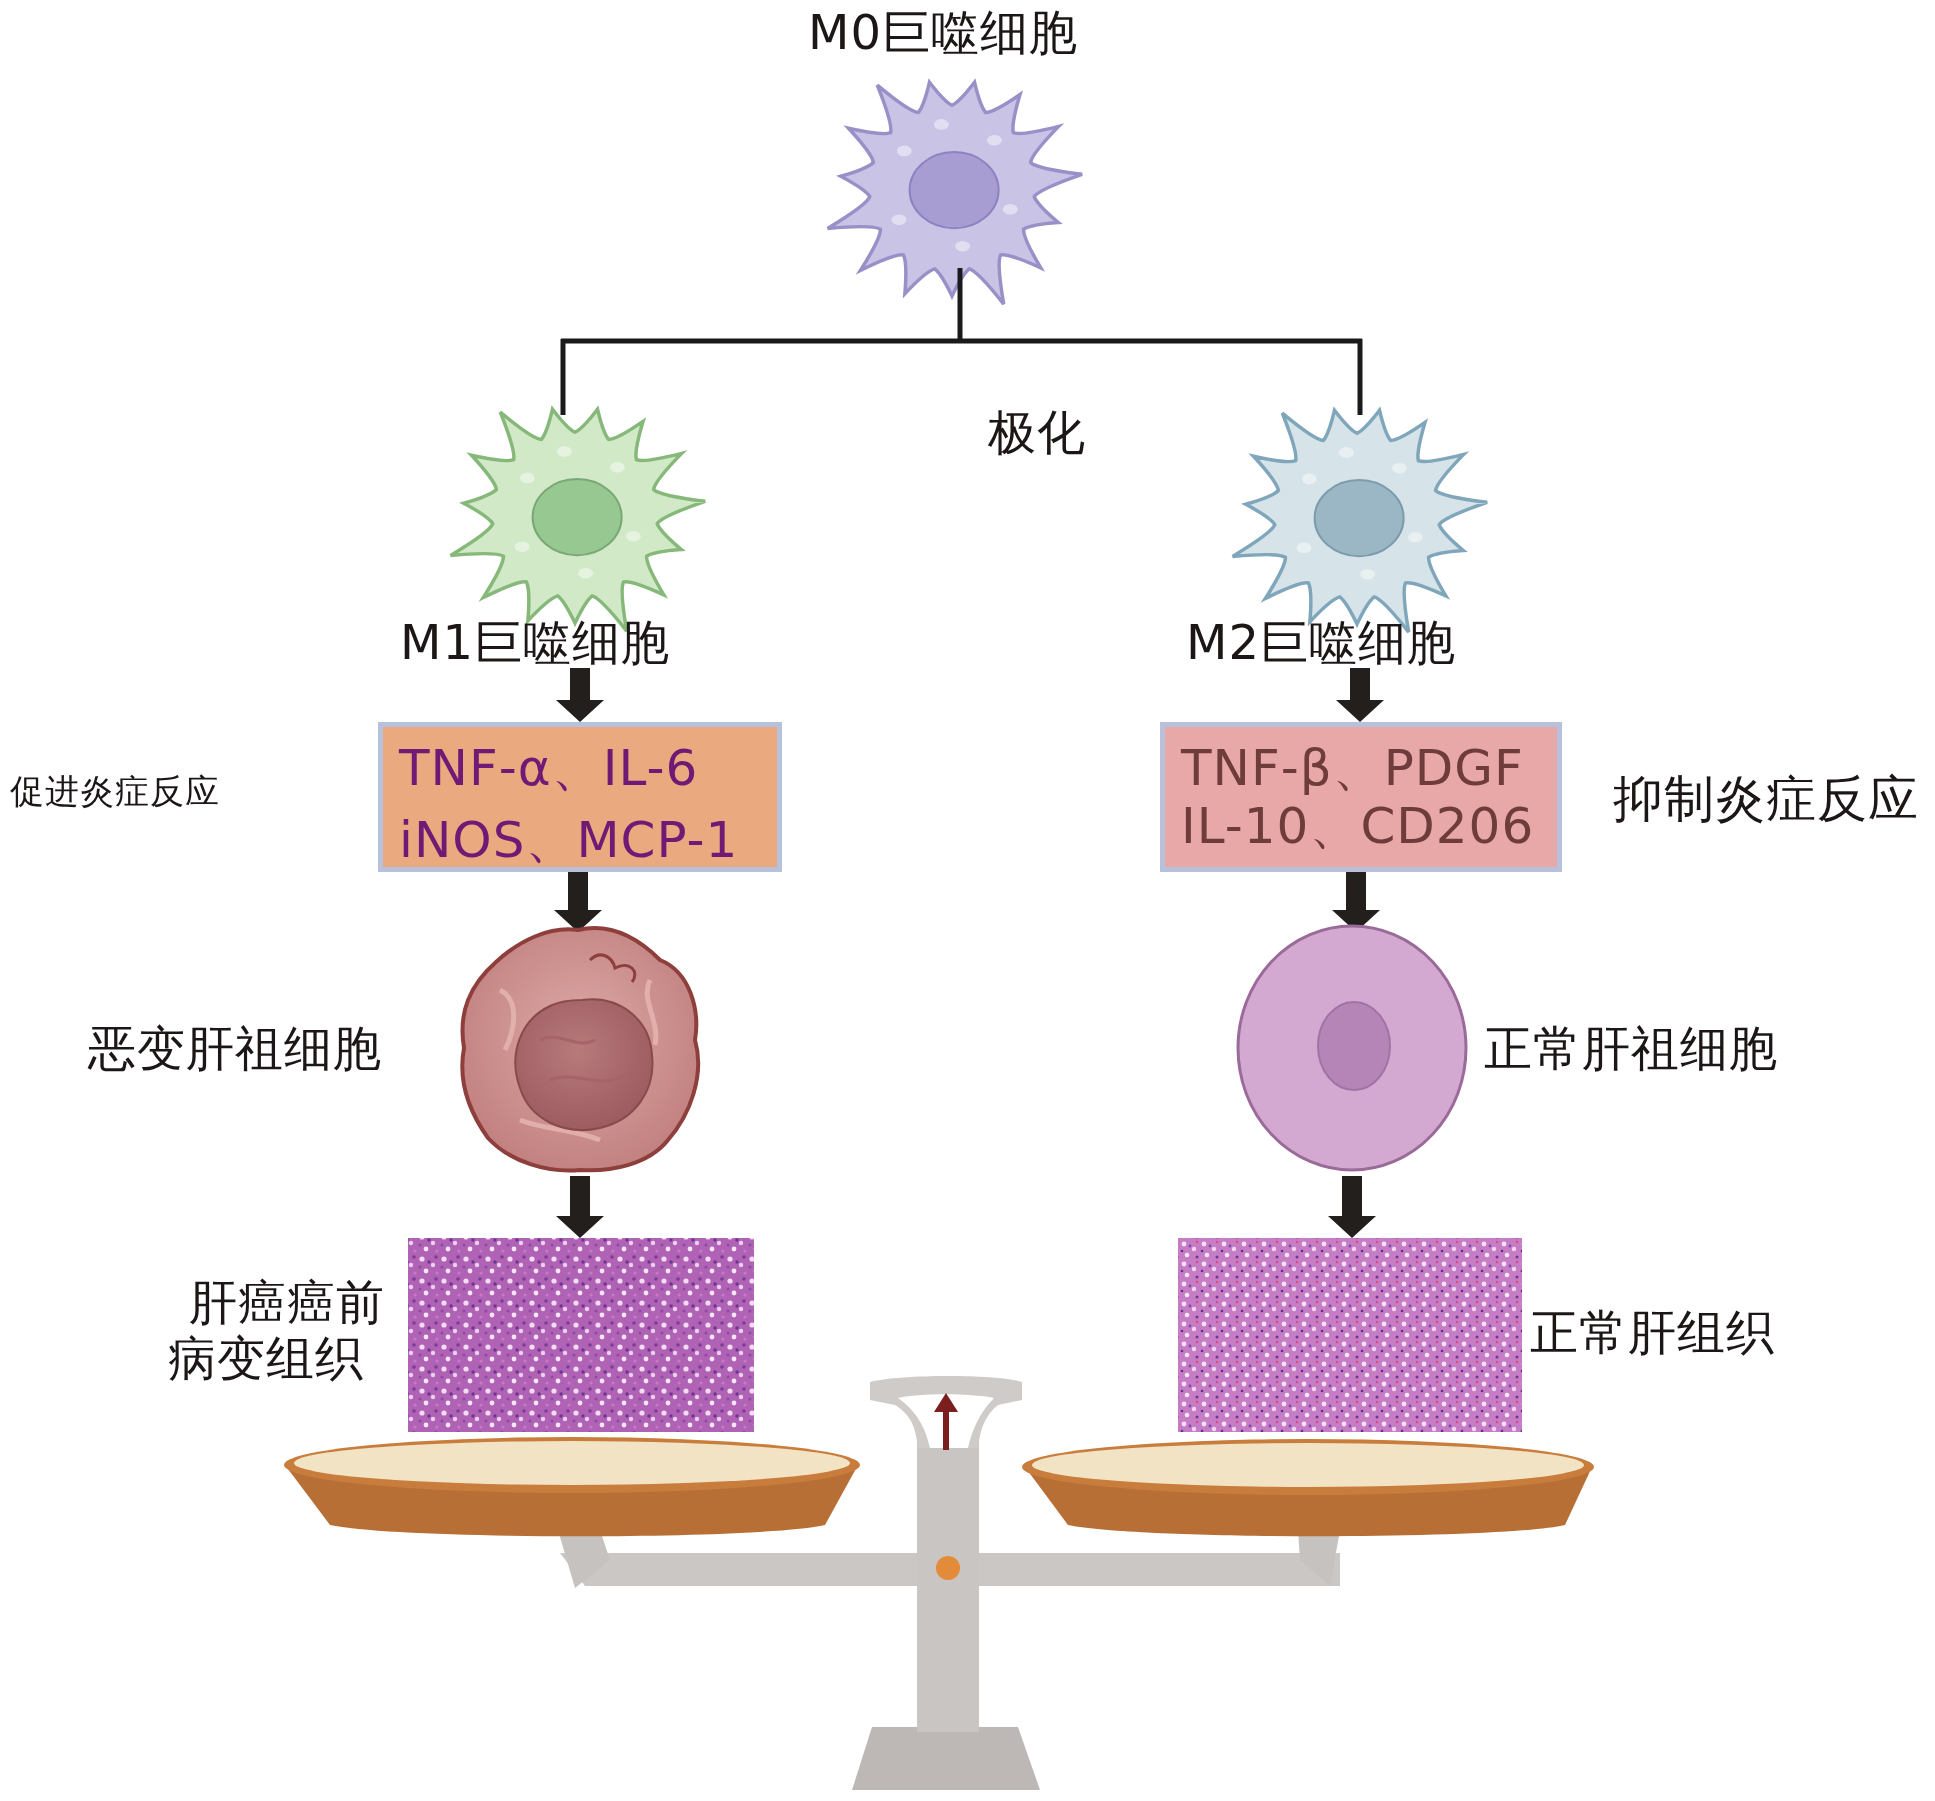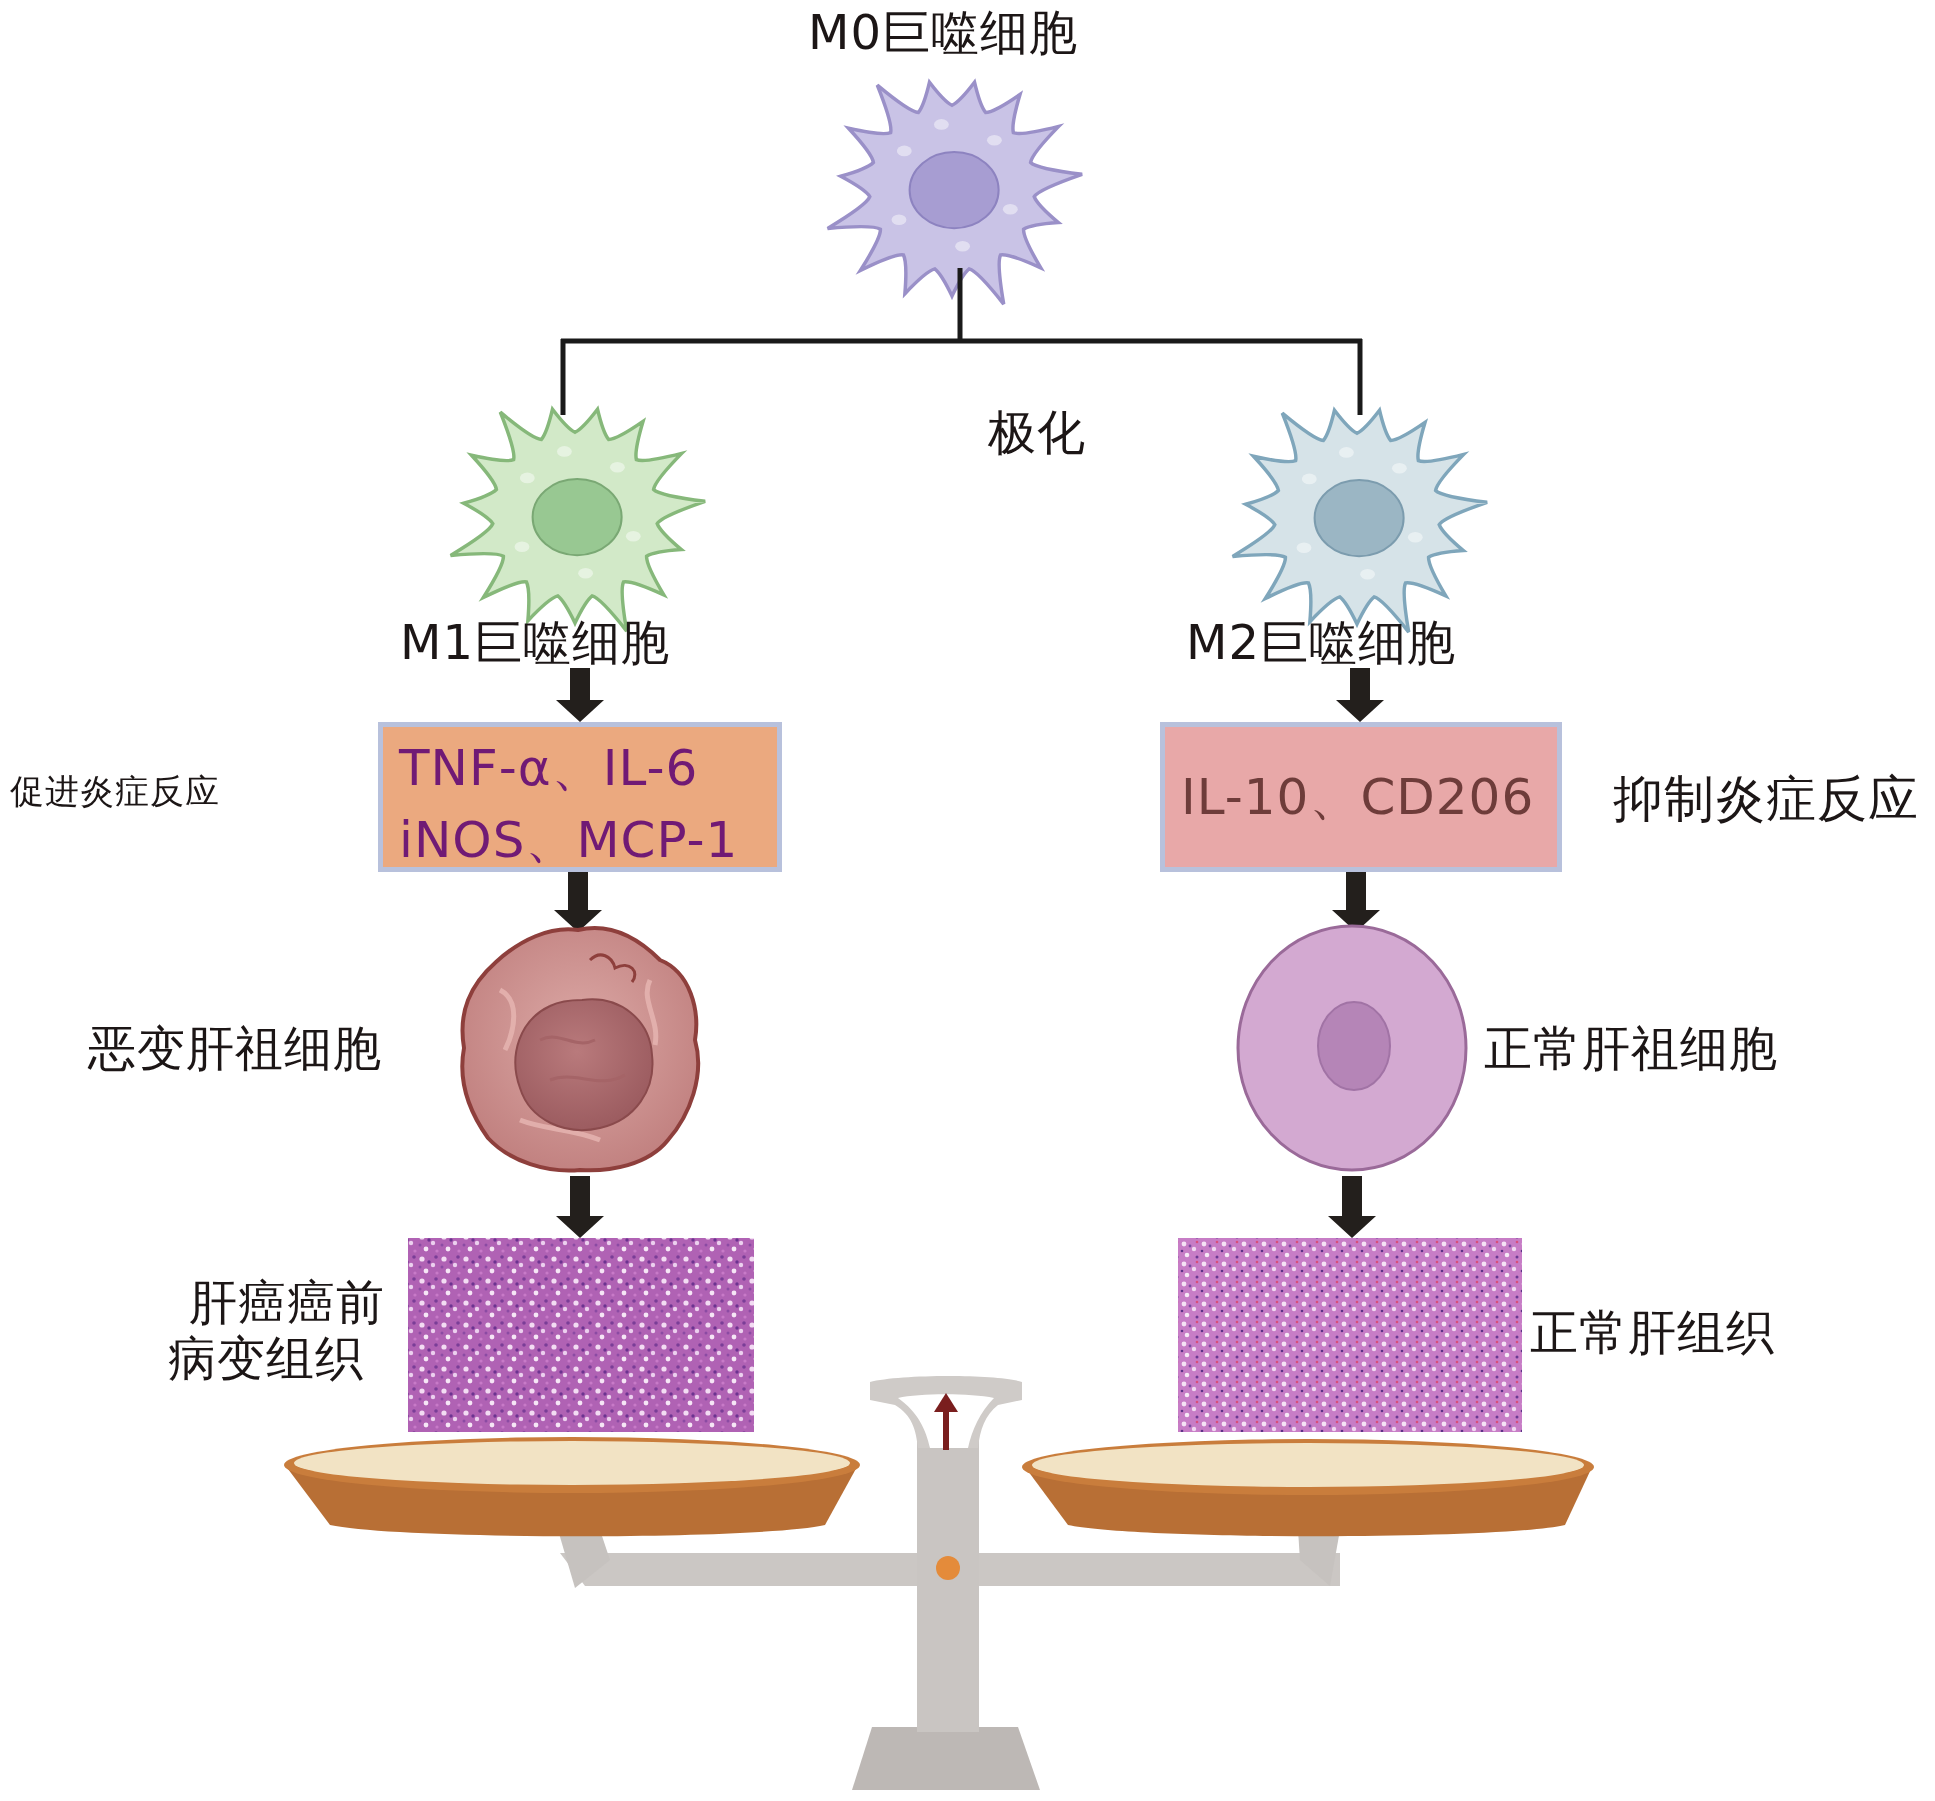--- a/index.html
+++ b/index.html
@@ -157,20 +157,21 @@
 <div class="lbl" style="left:1186px; top:618px;">M2巨噬细胞</div>
 
 <div class="lbl" style="left:10px; top:774px; font-size:34px;">促进炎症反应</div>
 <div class="lbl" style="left:1585px; top:774px; font-size:50px;margin-left:28px;">抑制炎症反应</div>
 
 <div class="box" id="box-m1">
   <div class="line">TNF-α、IL-6</div>
   <div class="line">iNOS、MCP-1</div>
 </div>
 <div class="box" id="box-m2">
+  <div class="line">TNF-β、PDGF</div>
   <div class="line">IL-10、CD206</div>
 </div>
 
 <div class="lbl" style="left:88px; top:1024px;">恶变肝祖细胞</div>
 <div class="lbl" style="left:1484px; top:1024px;">正常肝祖细胞</div>
 
 <div class="lbl" style="left:168px; top:1278px;margin-left:21px;">肝癌癌前</div>
 <div class="lbl" style="left:168px; top:1334px;">病变组织</div>
 <div class="lbl" style="left:1530px; top:1308px;">正常肝组织</div>
 

